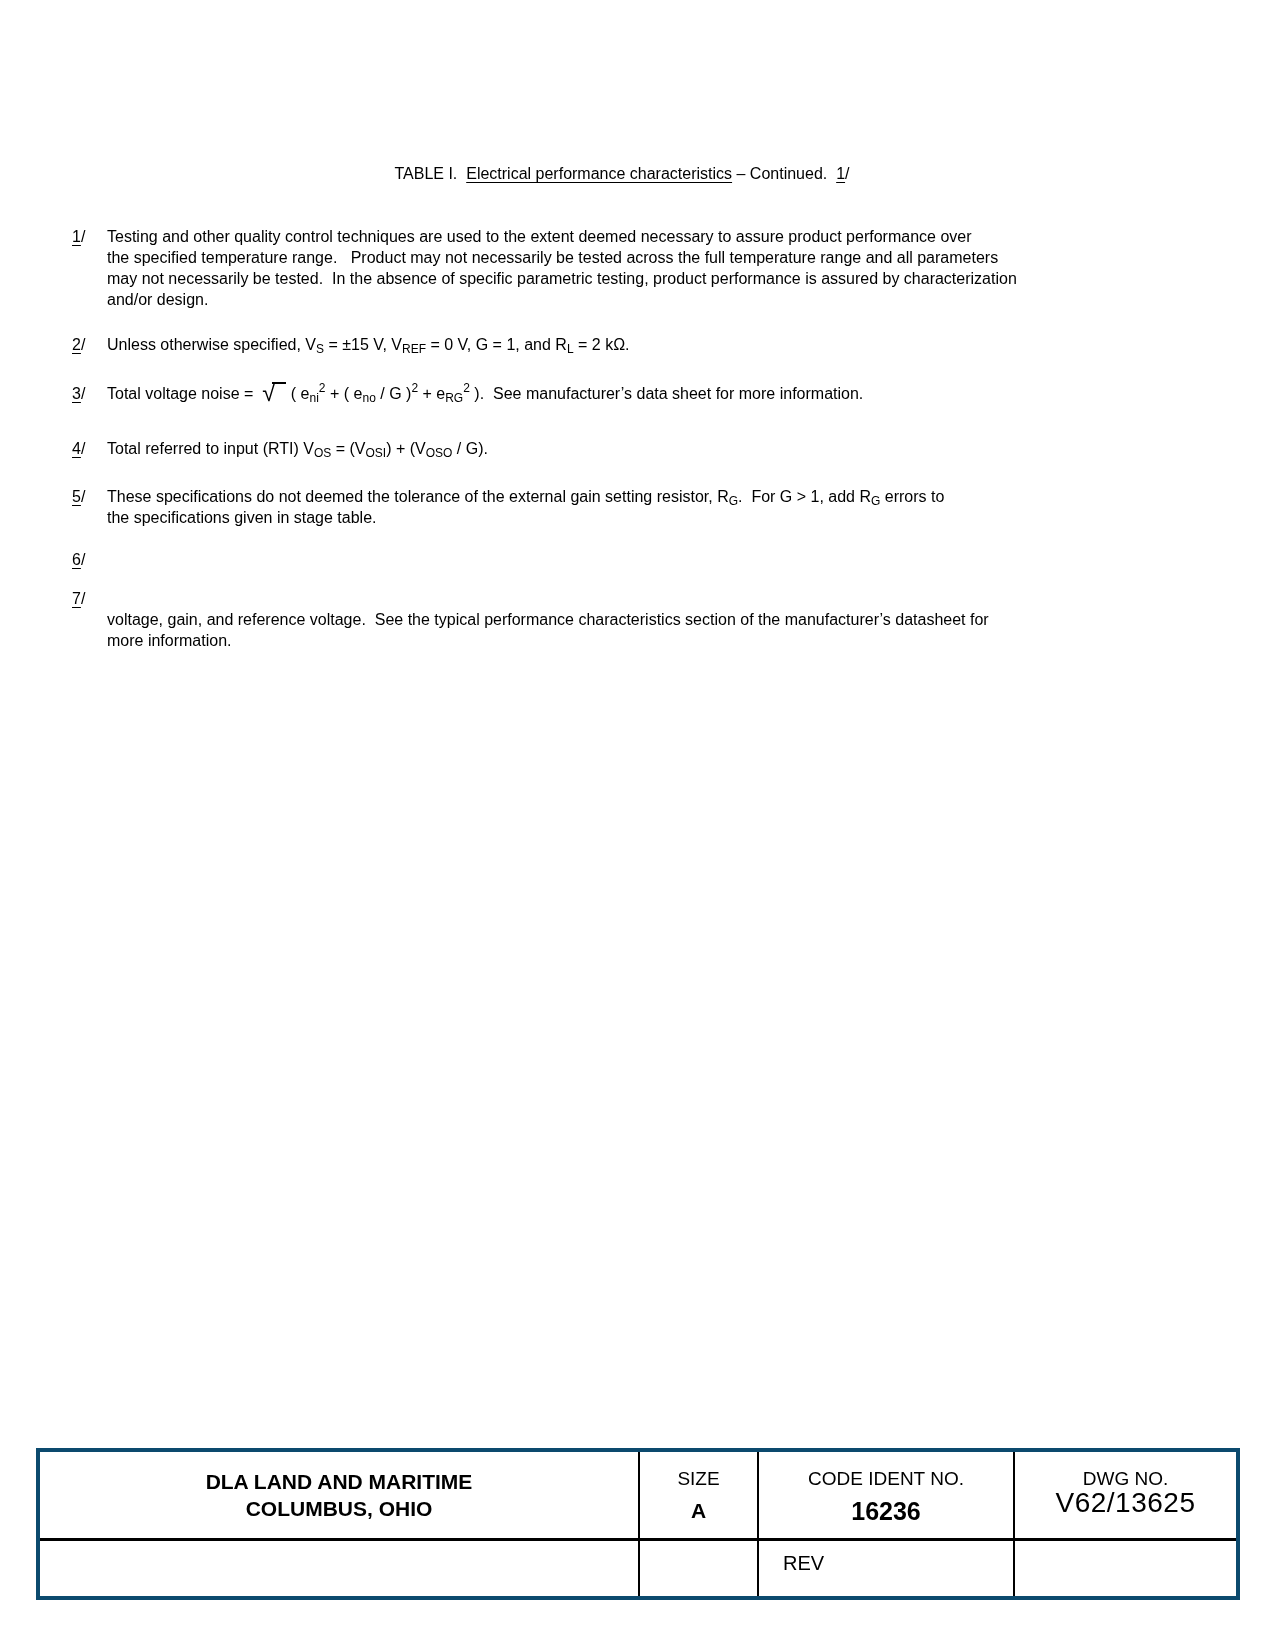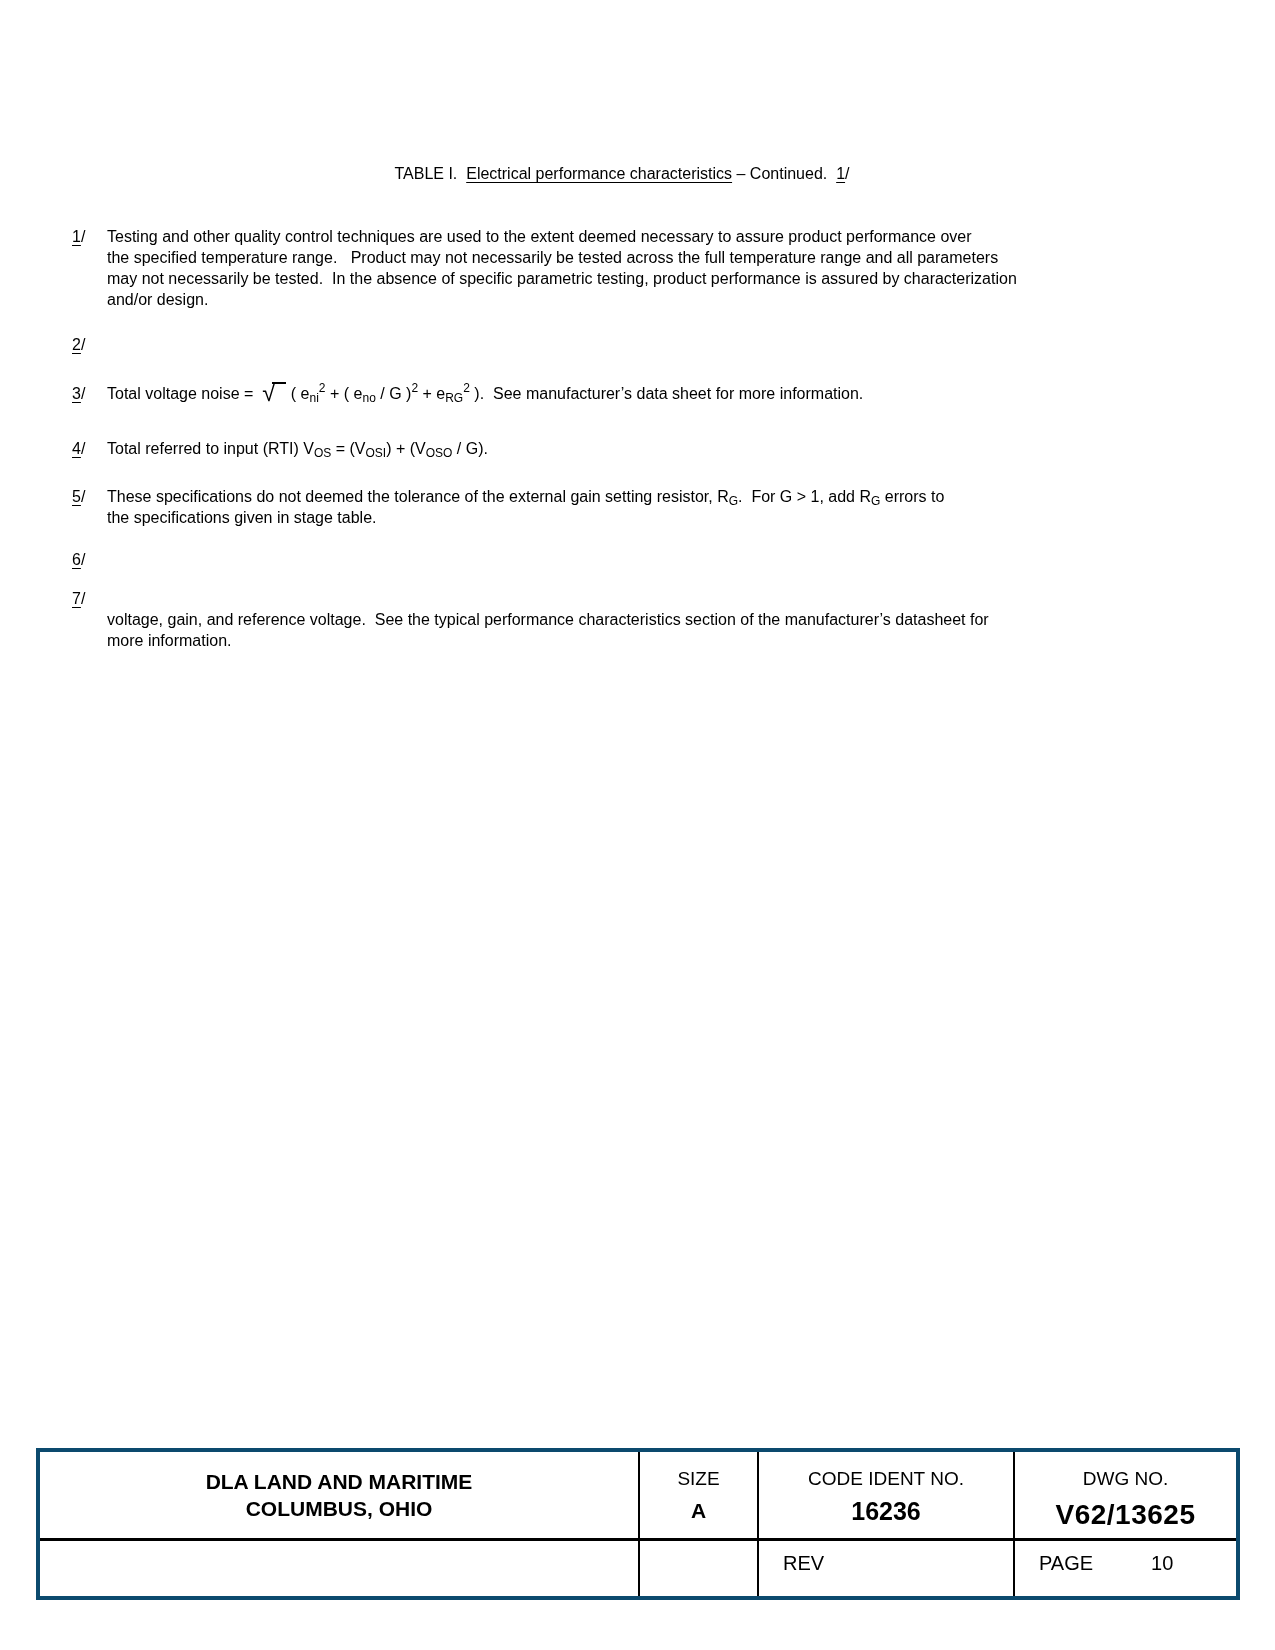--- a/index.html
+++ b/index.html
@@ -75,36 +75,37 @@
     display: flex; flex-direction: column;
     justify-content: center; align-items: center;
     font-weight: bold; font-size: 21px; line-height: 27px;
   }
   .c-label-cell {
     display: flex; flex-direction: column; align-items: center;
     padding-top: 15px; font-size: 19px; line-height: 23px;
   }
   .c-size .val { font-weight: bold; font-size: 21px; margin-top: 9px; }
   .c-code .val { font-weight: bold; font-size: 25px; margin-top: 10px; }
-  .c-dwg  .val { font-weight: bold; font-size: 28px; margin-top: 13px; letter-spacing: 0.5px; }
+  .c-dwg  .val { font-weight: normal; font-size: 28px; margin-top: 1px; letter-spacing: 0.5px; }
   .c-rev, .c-page { font-size: 20px; padding: 12px 0 0 24px; }
   .c-page .val { display: inline-block; margin-left: 58px; }
 </style>
 </head>
 <body>
 
 <div class="title"><span>TABLE I.  </span><span class="u">Electrical performance characteristics</span><span> – Continued.  </span><span class="u">1</span><span>/</span></div>
 
 <div class="footnotes">
     <div class="fn fn-1">
       <span class="fn-num"><span class="u">1</span>/</span>
       <span class="fn-text"><span>Testing and other quality control techniques are used to the extent deemed necessary to assure product performance over</span><br><span>the specified temperature range.   Product may not necessarily be tested across the full temperature range and all parameters</span><br><span>may not necessarily be tested.  In the absence of specific parametric testing, product performance is assured by characterization</span><br><span>and/or design.</span></span>
     </div>
     <div class="fn fn-2">
       <span class="fn-num"><span class="u">2</span>/</span>
+      <span class="fn-text"><span>Unless otherwise specified, V</span><sub>S</sub><span> = ±15 V, V</span><sub>REF</sub><span> = 0 V, G = 1, and R</span><sub>L</sub><span> = 2 kΩ.</span></span>
     </div>
     <div class="fn fn-3 formula">
       <span class="fn-num"><span class="u">3</span>/</span>
       <span class="fn-text"><span>Total voltage noise =  </span><span class="sqrt"><span class="sqrt-sym">√</span><span class="sqrt-bar"></span></span><span> ( e</span><sub>ni</sub><sup>2</sup><span> + ( e</span><sub>no</sub><span> / G )</span><sup>2</sup><span> + e</span><sub>RG</sub><sup>2</sup><span> ).  See manufacturer’s data sheet for more information.</span></span>
     </div>
     <div class="fn fn-4">
       <span class="fn-num"><span class="u">4</span>/</span>
       <span class="fn-text"><span>Total referred to input (RTI) V</span><sub>OS</sub><span> = (V</span><sub>OSI</sub><span>) + (V</span><sub>OSO</sub><span> / G).</span></span>
     </div>
     <div class="fn fn-5">
@@ -135,16 +136,13 @@
   </div>
   <div class="fcell hr c-label-cell c-dwg">
     <div>DWG NO.</div>
     <div class="val">V62/13625</div>
   </div>
   <div class="fcell vr"></div>
   <div class="fcell vr"></div>
   <div class="fcell vr c-rev">
     <span>REV</span>
   </div>
-  <div class="fcell c-page">
-    <span>PAGE</span><span class="val">10</span>
-  </div>
 </div>
 
 </body></html>

